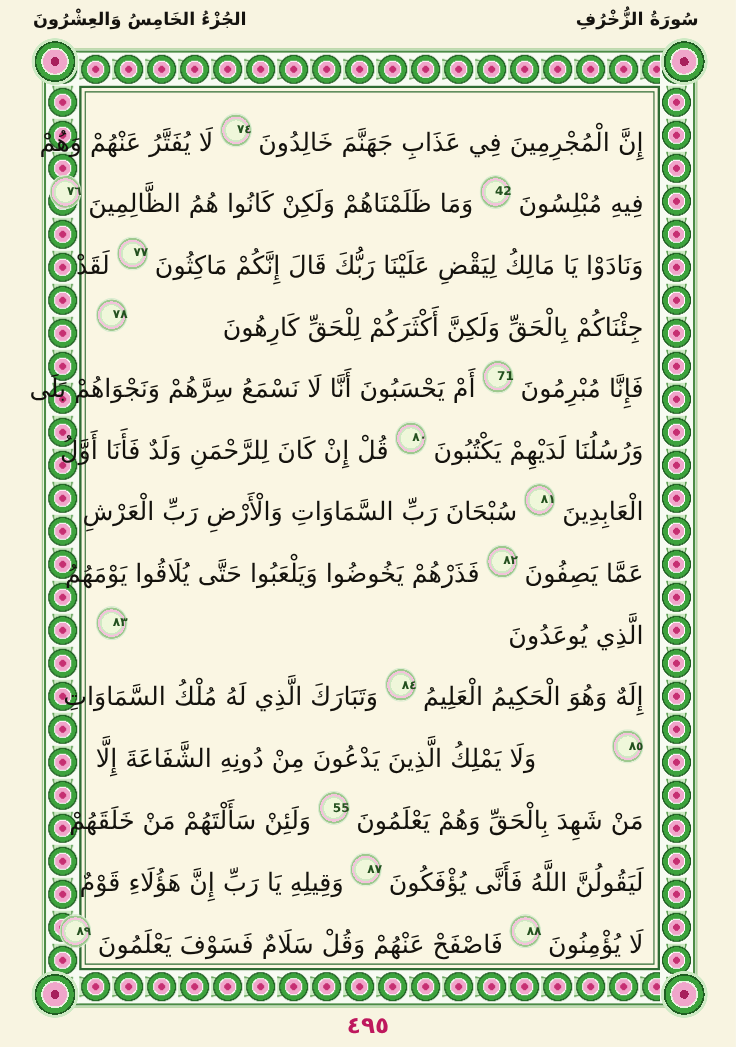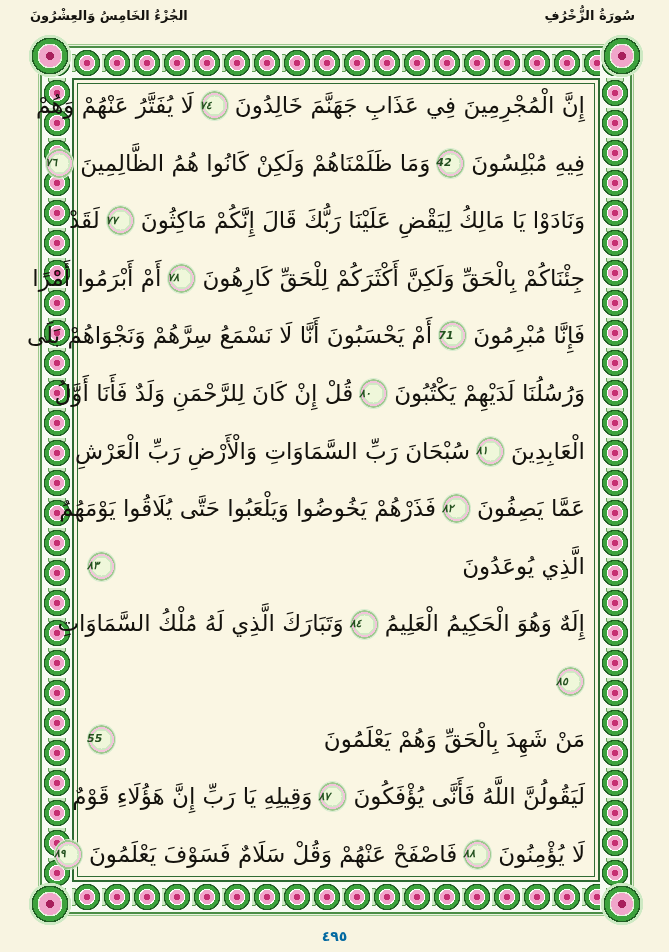--- a/index.html
+++ b/index.html
@@ -7,21 +7,21 @@
     position:relative;width:669px;height:952px;
     background:#f8f4e1;
     font-family:"DejaVu Sans",sans-serif;
     overflow:hidden;
   }
   
   .header{
     position:absolute;top:4px;left:0;right:0;
     display:flex;flex-direction:row-reverse;justify-content:space-between;
     padding:4px 34px 0 30px;
-    color:#15130f;font-weight:bold;font-size:13px;
+    color:#15130f;font-weight:bold;font-size:16px;
     direction:rtl;
   }
   .header .juz{letter-spacing:0;}
   .header .surah{}
   
   .frame{
     position:absolute;left:40px;top:46px;width:588px;height:864px;
     background:#f7fbf2;
     border:2px solid #4c8c46;
     box-shadow:0 0 0 1px #e9f3e0, 0 0 0 2px #9cc78c;
@@ -61,37 +61,36 @@
   }
   .lines{
     position:absolute;inset:10px 13px;
     display:flex;flex-direction:column;justify-content:space-between;
   }
   .quran-line{
     display:flex;direction:rtl;justify-content:space-between;align-items:center;
     font-size:23px;line-height:1.35;color:#14120d;
     white-space:nowrap;gap:6px;
   }
-  .ayah-text{flex:0 1 auto;}
+  .ayah-text{flex:0 1 auto;margin-top:25px;}
   .verse-marker{
     flex:0 0 auto;width:29px;height:31px;border-radius:50%;
-    display:flex;align-items:center;justify-content:flex-end;
+    display:flex;align-items:center;justify-content:flex-start;
     background:
       radial-gradient(circle at 50% 50%,#eff7da 0 9px,#cfe9c3 9px 10.5px,#f2c3da 10.5px 12.5px,#9ec98f 12.5px 14px,transparent 14.5px);
     box-shadow:0 0 0 1px #d8ecd0 inset;
-    font-style:italic;
   }
   .verse-num{
     font-size:11px;font-weight:bold;color:#23501f;direction:rtl;
     padding-top:1px;
   }
   
   .page-number{
     position:absolute;bottom:8px;left:0;right:0;
-    text-align:center;font-size:14px;font-weight:bold;color:#0369a1;
+    text-align:center;font-size:21px;font-weight:bold;color:#be185d;
   }
 </style>
 </head>
 <body>
 
 <div class="page">
 
   <div class="header">
     <div class="juz">الجُزْءُ الخَامِسُ وَالعِشْرُونَ</div>
     <div class="surah">سُورَةُ الزُّخْرُفِ</div>
@@ -131,21 +130,20 @@
             <span class="verse-marker">
               <span class="verse-num">٧٧</span>
             </span>
             <span class="ayah-text">لَقَدْ</span>
           </div>
           <div class="quran-line">
             <span class="ayah-text">جِئْنَاكُمْ بِالْحَقِّ وَلَكِنَّ أَكْثَرَكُمْ لِلْحَقِّ كَارِهُونَ</span>
             <span class="verse-marker">
               <span class="verse-num">٧٨</span>
             </span>
-            <span class="ayah-text">أَمْ أَبْرَمُوا أَمْرًا</span>
           </div>
           <div class="quran-line">
             <span class="ayah-text">فَإِنَّا مُبْرِمُونَ</span>
             <span class="verse-marker">
               <span class="verse-num">71</span>
             </span>
             <span class="ayah-text">أَمْ يَحْسَبُونَ أَنَّا لَا نَسْمَعُ سِرَّهُمْ وَنَجْوَاهُمْ بَلَى</span>
           </div>
           <div class="quran-line">
             <span class="ayah-text">وَرُسُلُنَا لَدَيْهِمْ يَكْتُبُونَ</span>
@@ -178,26 +176,28 @@
             <span class="ayah-text">إِلَهٌ وَهُوَ الْحَكِيمُ الْعَلِيمُ</span>
             <span class="verse-marker">
               <span class="verse-num">٨٤</span>
             </span>
             <span class="ayah-text">وَتَبَارَكَ الَّذِي لَهُ مُلْكُ السَّمَاوَاتِ</span>
           </div>
           <div class="quran-line">
             <span class="verse-marker">
               <span class="verse-num">٨٥</span>
             </span>
+            <span class="ayah-text">وَلَا يَمْلِكُ الَّذِينَ يَدْعُونَ مِنْ دُونِهِ الشَّفَاعَةَ إِلَّا</span>
           </div>
           <div class="quran-line">
             <span class="ayah-text">مَنْ شَهِدَ بِالْحَقِّ وَهُمْ يَعْلَمُونَ</span>
             <span class="verse-marker">
               <span class="verse-num">55</span>
             </span>
+            <span class="ayah-text">وَلَئِنْ سَأَلْتَهُمْ مَنْ خَلَقَهُمْ</span>
           </div>
           <div class="quran-line">
             <span class="ayah-text">لَيَقُولُنَّ اللَّهُ فَأَنَّى يُؤْفَكُونَ</span>
             <span class="verse-marker">
               <span class="verse-num">٨٧</span>
             </span>
             <span class="ayah-text">وَقِيلِهِ يَا رَبِّ إِنَّ هَؤُلَاءِ قَوْمٌ</span>
           </div>
           <div class="quran-line">
             <span class="ayah-text">لَا يُؤْمِنُونَ</span>

